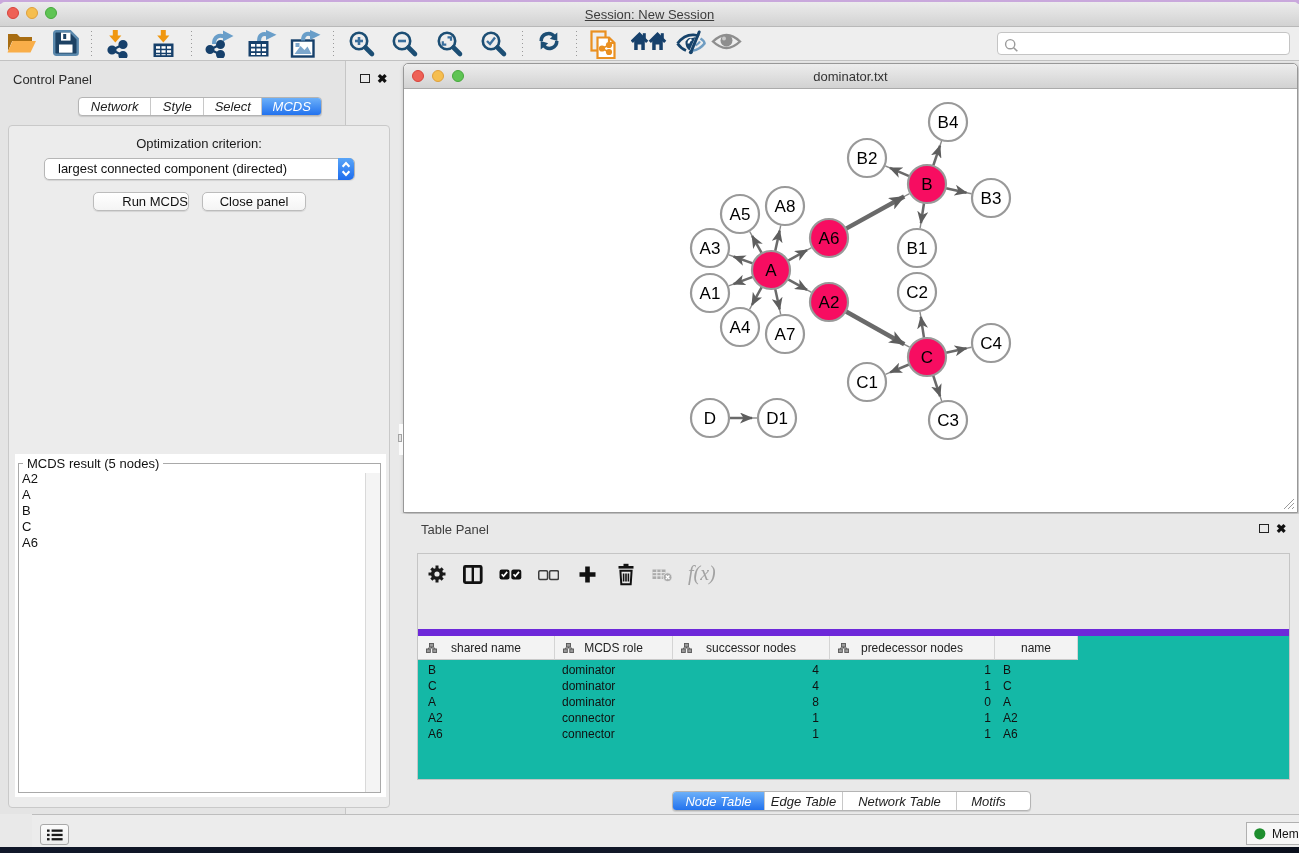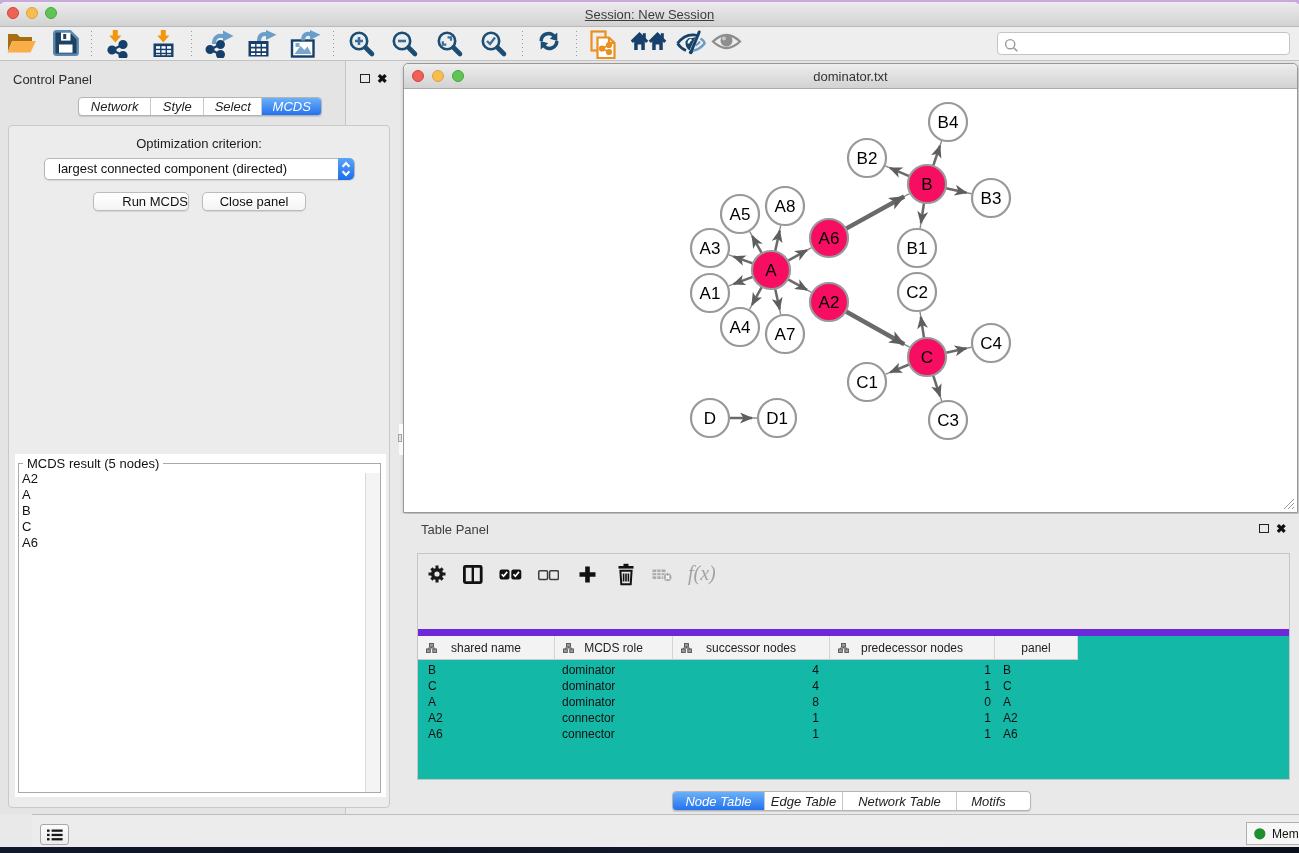--- a/index.html
+++ b/index.html
@@ -470,21 +470,21 @@
             <g fill="#9a9a9a" stroke="#555" stroke-width="0.9">
               <rect x="3.5" y="0.5" width="4" height="3.5"></rect>
               <rect x="0.5" y="6" width="3.8" height="3.5"></rect>
               <rect x="6.8" y="6" width="3.8" height="3.5"></rect>
             </g>
             <path d="M5.5,4 V5 M2.4,6 V5 H8.7 V6" stroke="#555" stroke-width="0.9" fill="none"></path>
           </svg>
           <span>predecessor nodes</span>
         </div>
 <div class="th" style="left:577px;width:83px">
-          <span>panel</span>
+          <span>name</span>
         </div>
 <div class="td" style="left:10px;top:26px;width:120px">B</div>
 <div class="td" style="left:144px;top:26px;width:100px">dominator</div>
 <div class="td" style="left:255px;top:26px;width:146px;text-align:right">4</div>
 <div class="td" style="left:412px;top:26px;width:161px;text-align:right">1</div>
 <div class="td" style="left:585px;top:26px;width:70px">B</div>
 <div class="td" style="left:10px;top:42px;width:120px">C</div>
 <div class="td" style="left:144px;top:42px;width:100px">dominator</div>
 <div class="td" style="left:255px;top:42px;width:146px;text-align:right">4</div>
 <div class="td" style="left:412px;top:42px;width:161px;text-align:right">1</div>

